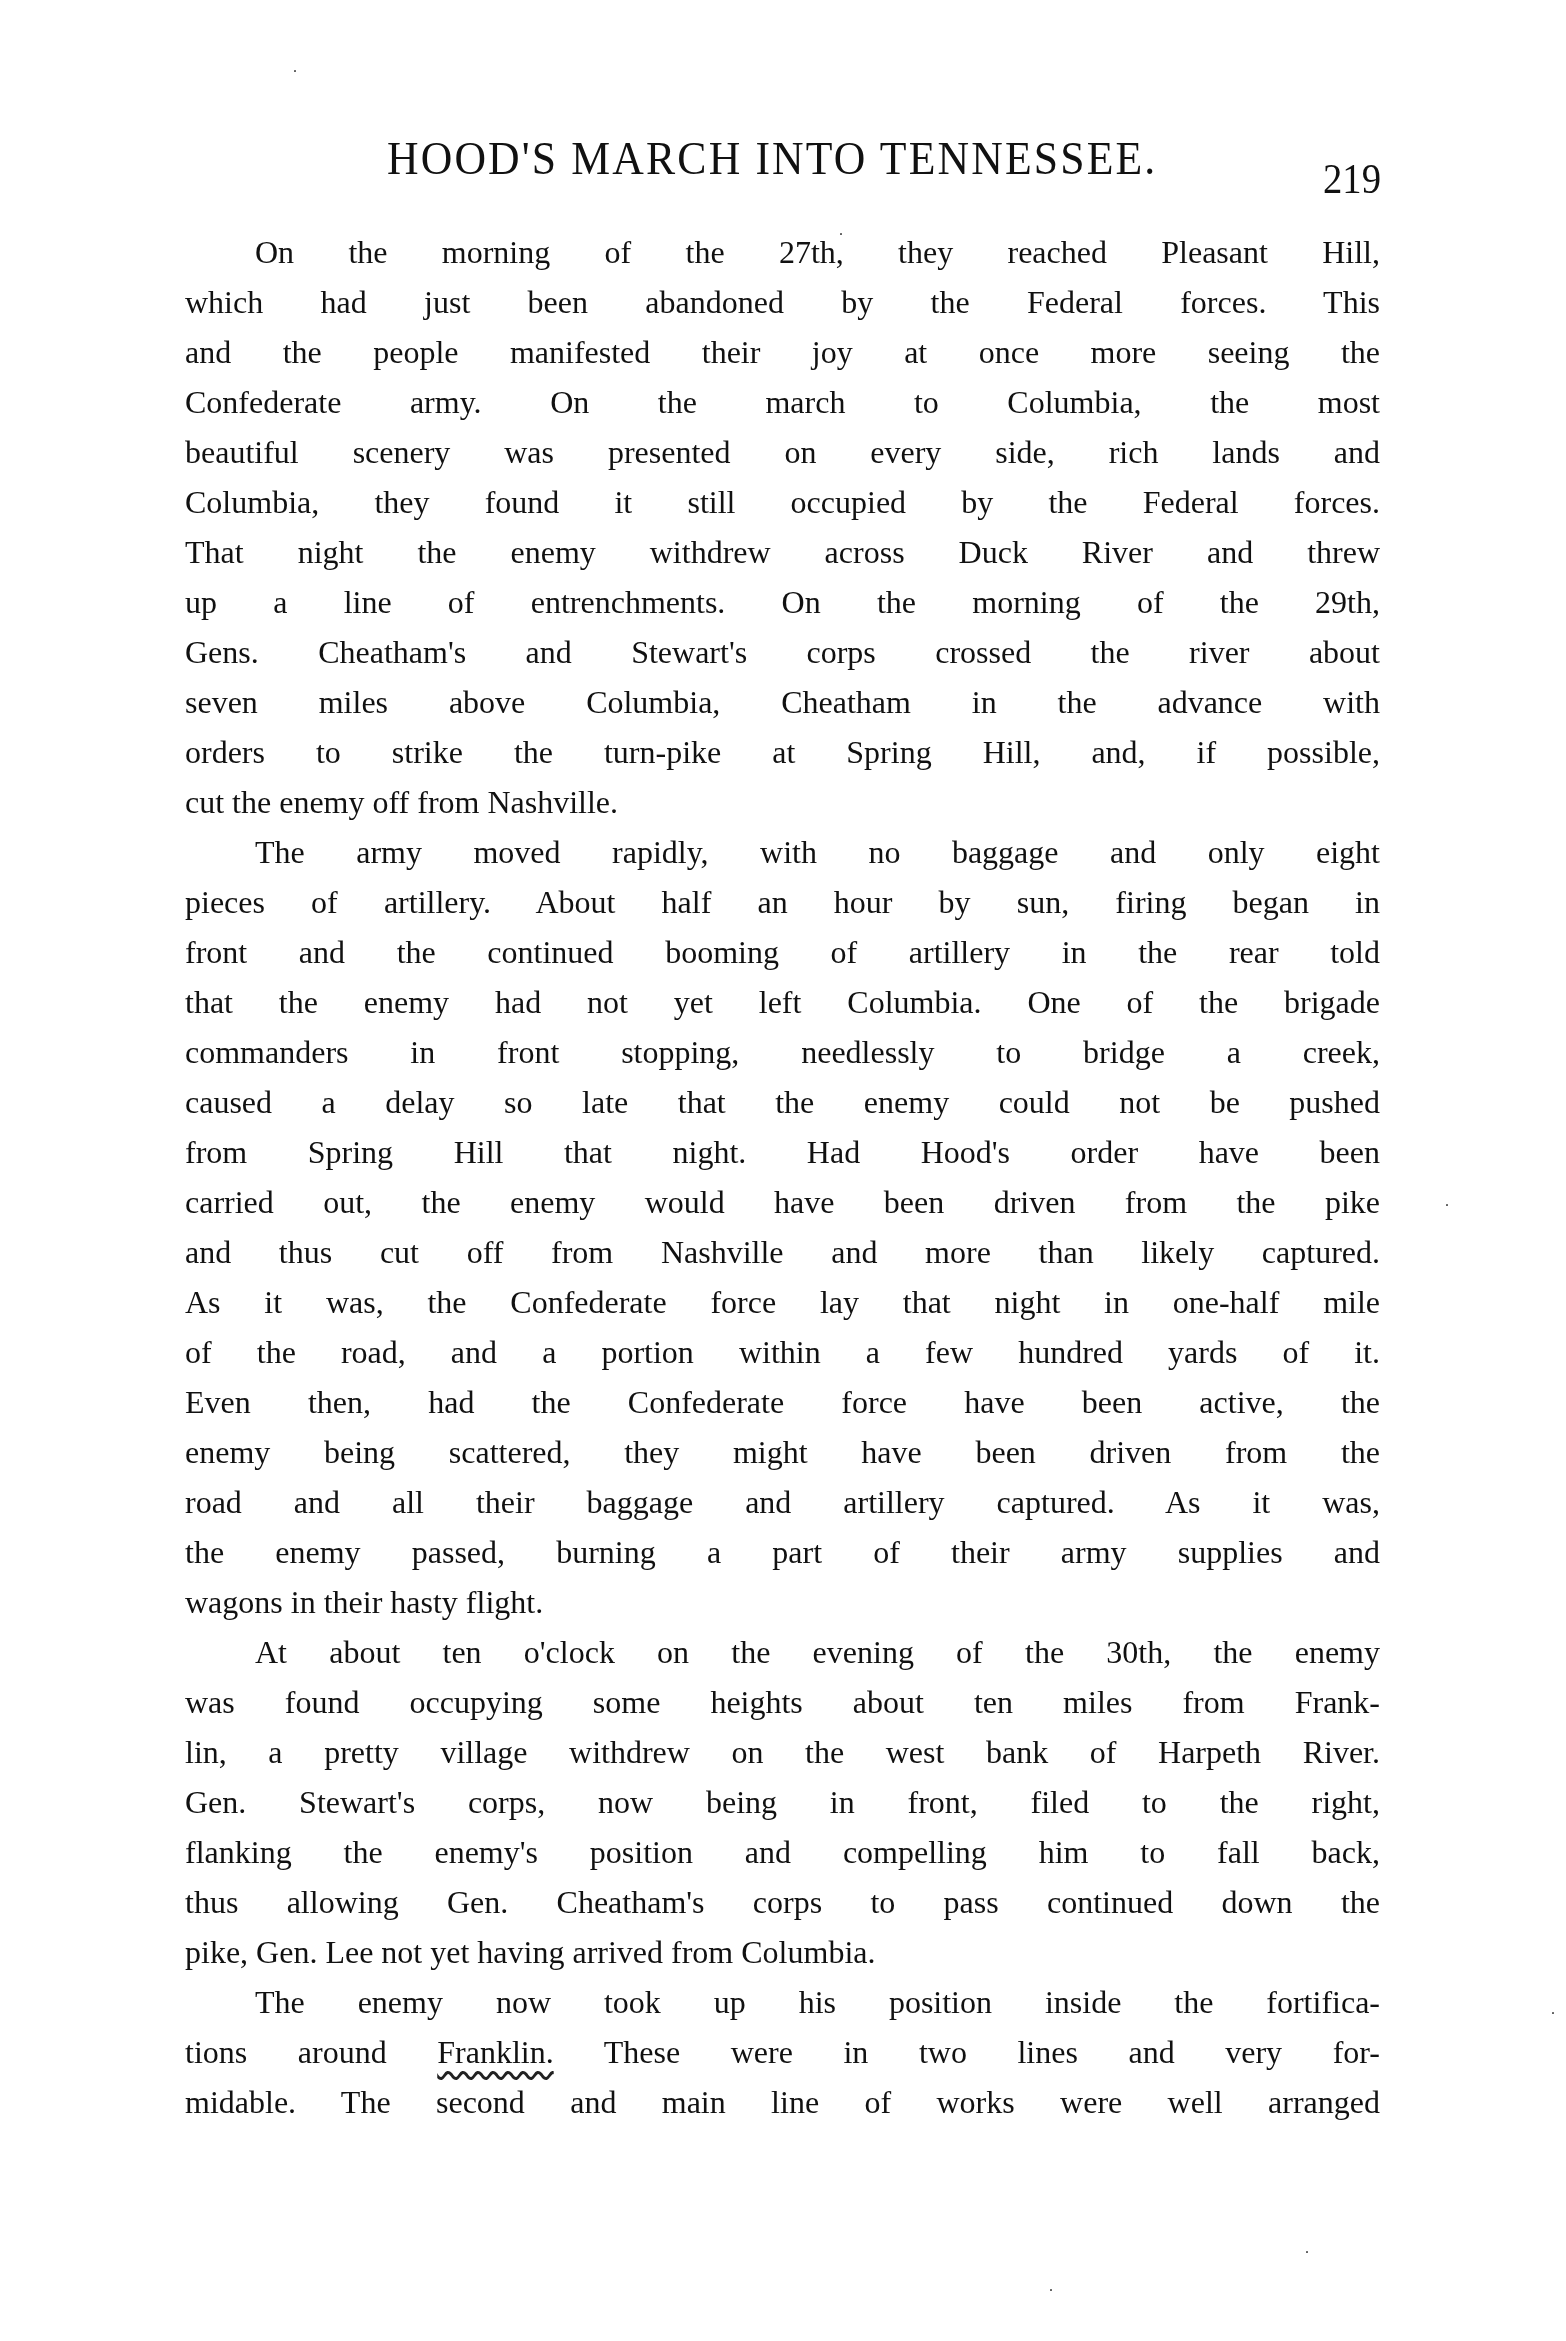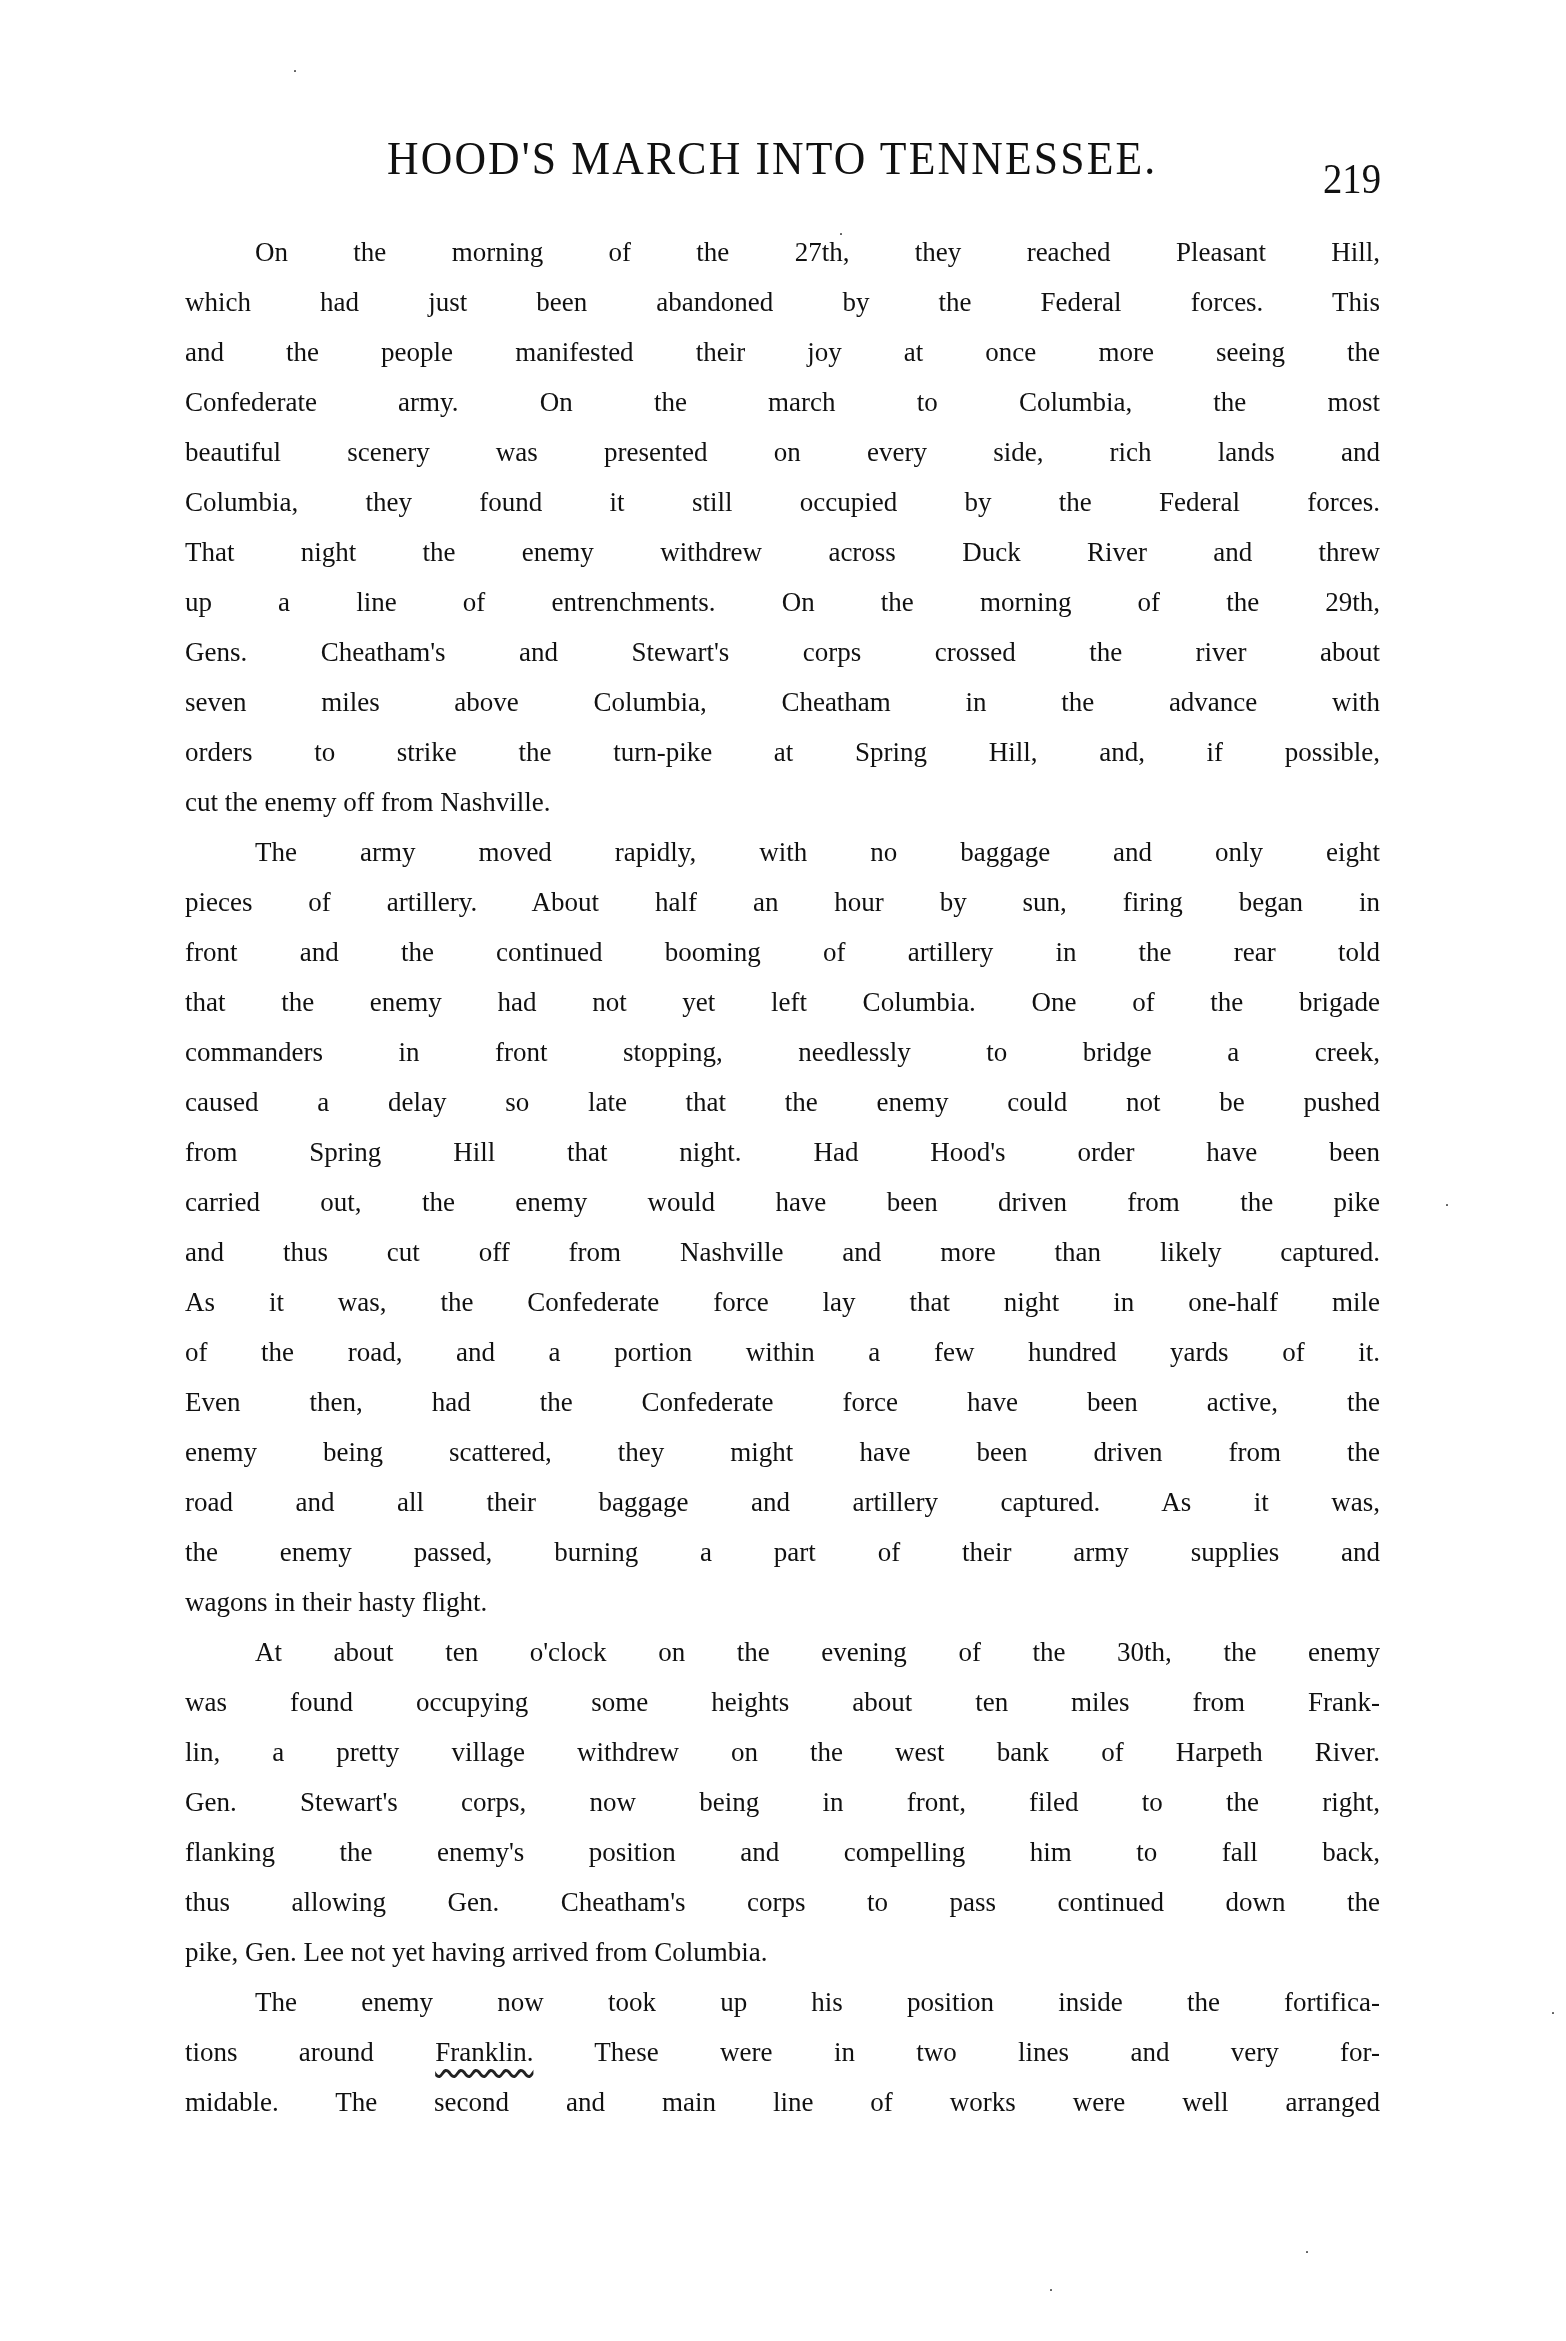--- a/index.html
+++ b/index.html
@@ -16,21 +16,21 @@
     letter-spacing: 2.3px; white-space: nowrap;
     transform: scaleX(0.93); transform-origin: left center;
   }
   .page-number {
     position: absolute; left: 1323px; top: 153px;
     font-size: 42px; line-height: 52px;
     transform: scaleX(0.92); transform-origin: left center;
   }
   .body-text {
     position: absolute; left: 185px; top: 227px; width: 1195px;
-    font-size: 27px; line-height: 50px;
+    font-size: 32px; line-height: 50px;
   }
   .line {
     display: block; height: 50px; white-space: nowrap;
     text-align: justify; text-align-last: justify;
     overflow: visible;
   }
   .line.last { text-align-last: left; }
   .line.indent { padding-left: 70px; }
   .underline-mark {
     text-decoration: underline; text-decoration-thickness: 2.9px;

